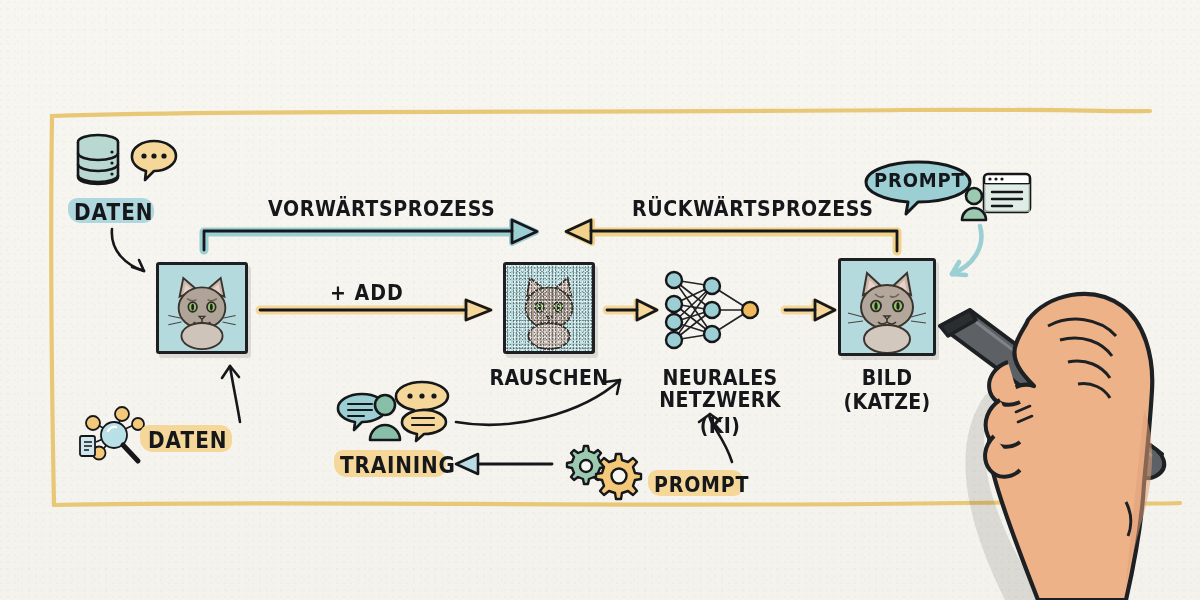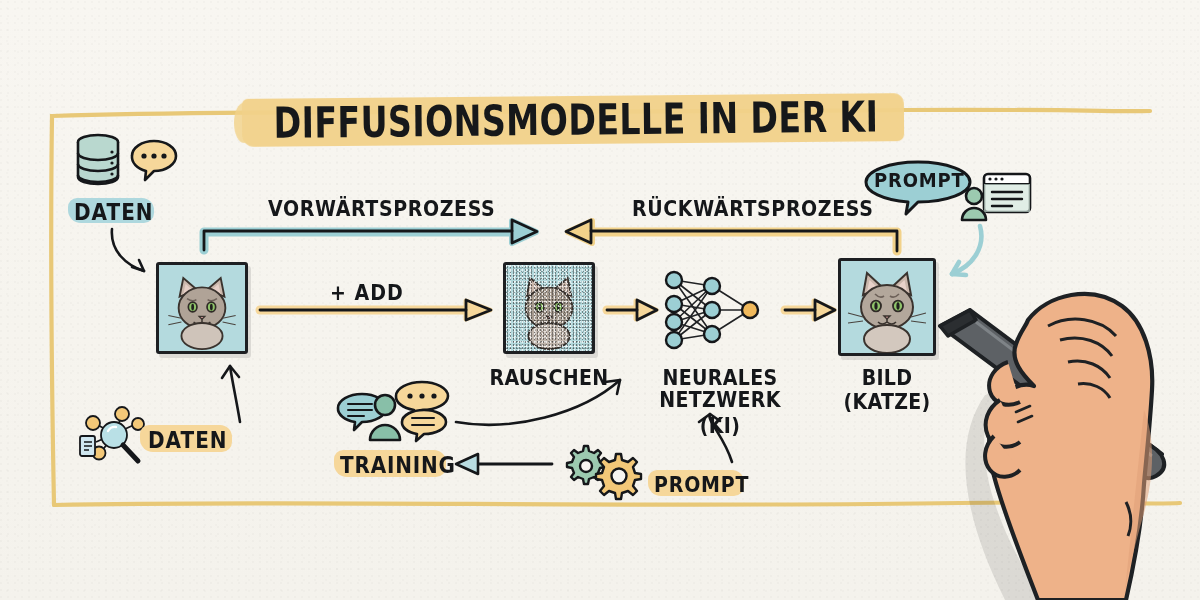--- a/index.html
+++ b/index.html
@@ -97,24 +97,20 @@
 </head>
 <body>
 
 <div id="stage">
 
   <svg class="frame" viewBox="0 0 1200 600">
     <path d="M54 505 C52 400 50 260 52 116 C230 110 560 113 905 110 C1060 109 1128 112 1150 111" fill="none" stroke="#e8c877" stroke-width="4.2" stroke-linecap="round"></path>
     <path d="M54 505 C300 500 640 508 960 503 C1090 501 1150 505 1180 503" fill="none" stroke="#e8c877" stroke-width="4.2" stroke-linecap="round"></path>
   </svg>
 
-  <div class="title-wrap">
-    <div class="title-hl"></div>
-    <div class="title-text">DIFFUSIONSMODELLE IN DER KI</div>
-  </div>
 
   <svg style="position:absolute;left:66px;top:130px;width:120px;height:70px" viewBox="0 0 120 70">
     <g stroke="#15171a" stroke-width="2.6" fill="#b9d8cf">
       <ellipse cx="32" cy="12" rx="20" ry="7"></ellipse>
       <path d="M12 12 v35 a20 7 0 0 0 40 0 v-35" fill="#b9d8cf"></path>
       <path d="M12 23 a20 7 0 0 0 40 0" fill="none"></path>
       <path d="M12 34 a20 7 0 0 0 40 0" fill="none"></path>
       <path d="M12 45 a20 7 0 0 0 40 0" fill="none"></path>
     </g>
     <circle cx="46" cy="22" r="1.6" fill="#15171a"></circle>

